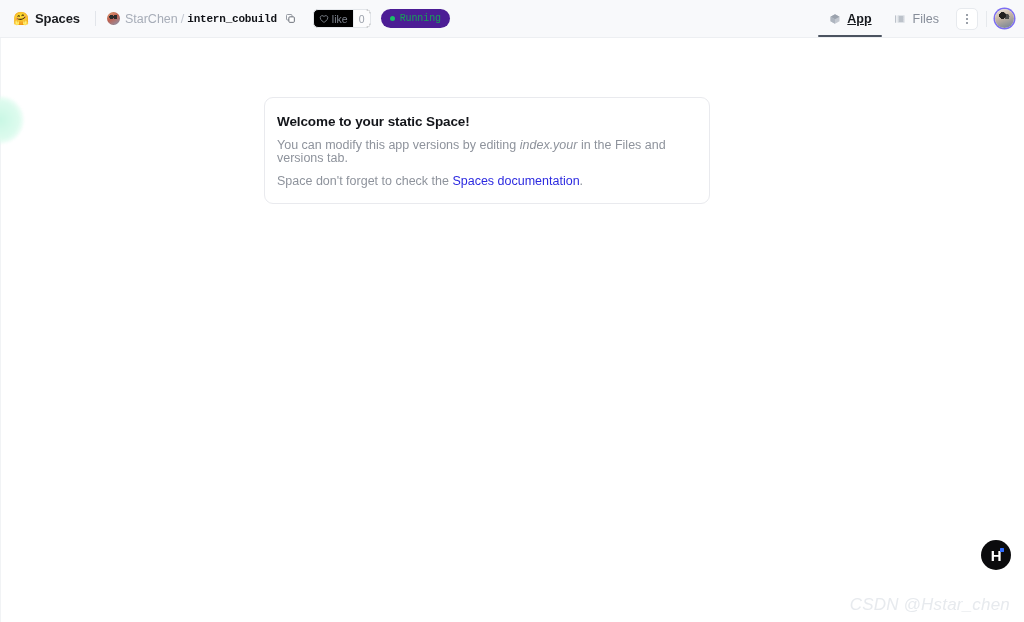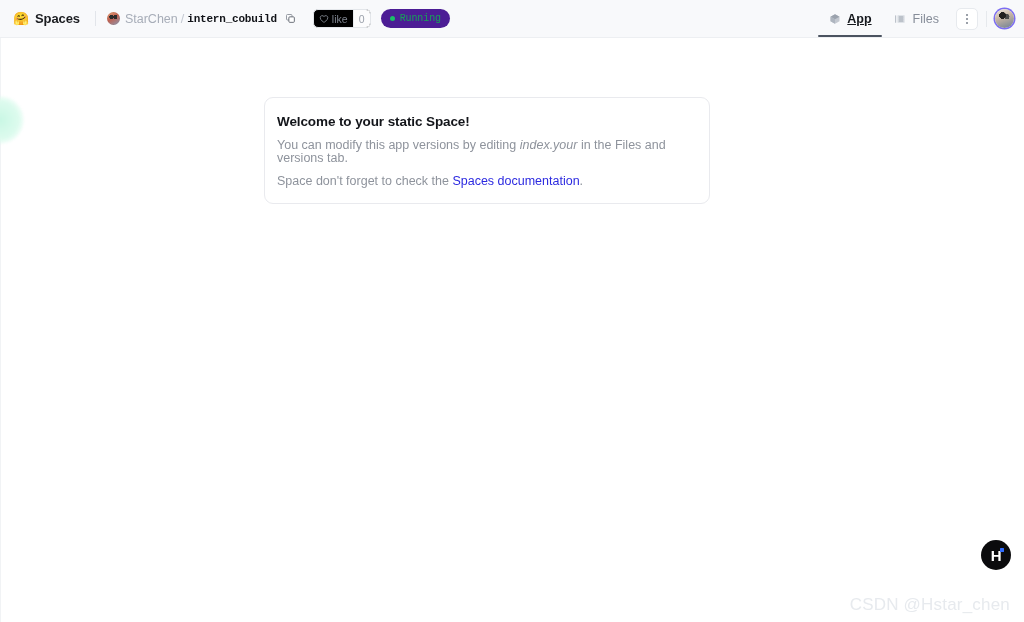--- a/index.html
+++ b/index.html
@@ -321,20 +321,21 @@
   .watermark {
     position: absolute;
     right: 14px;
     bottom: 7px;
     font-size: 17px;
     color: #e7eaee;
     letter-spacing: 0.2px;
     white-space: nowrap;
     z-index: 25;
     user-select: none;
+    font-style: italic;
   }
 </style>
 </head>
 <body>
 
 <div class="header">
 
   <div class="header-left">
 
     <span class="spaces-logo">🤗</span>

